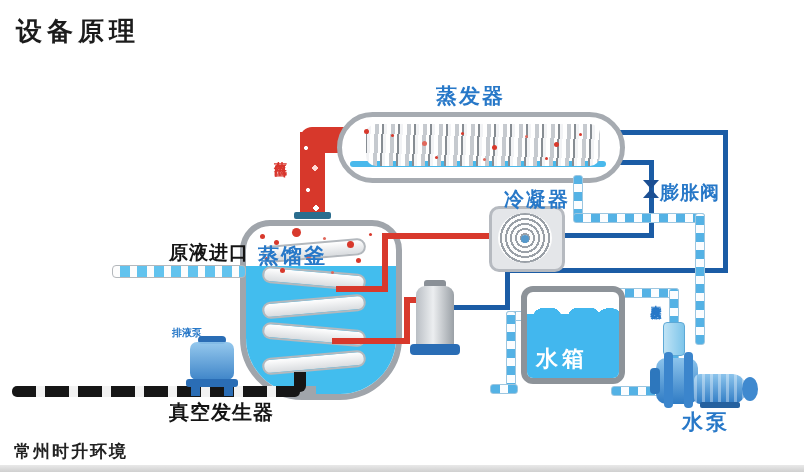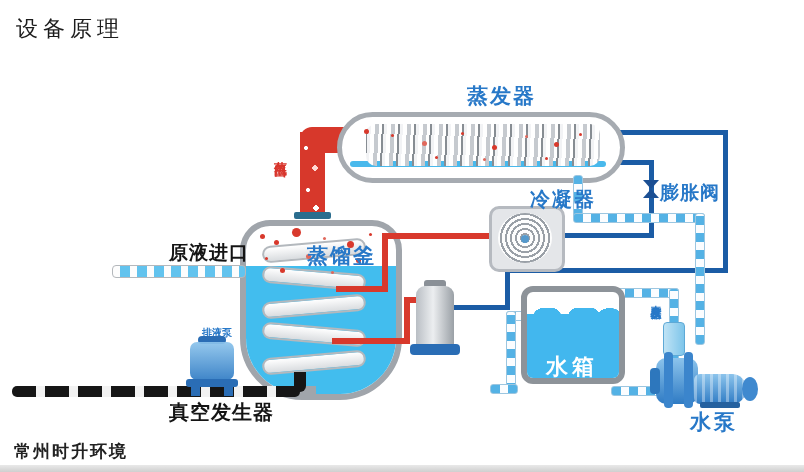--- a/index.html
+++ b/index.html
@@ -1,21 +1,21 @@
 <!DOCTYPE html>
 <html><head>
 <meta charset="utf-8">
 <style>
   html,body{margin:0;padding:0;background:#ffffff;}
   #stage{position:relative;width:804px;height:472px;background:#ffffff;overflow:hidden;
          font-family:"Liberation Sans","DejaVu Sans",sans-serif;}
   .abs{position:absolute;}
   
-  .title{font-size:22px;font-weight:normal;color:#1c1c1c;letter-spacing:5px;}
-  .lbl-blue{color:#2778c8;font-weight:bold;text-align:right;white-space:nowrap;}
+  .title{font-size:26px;font-weight:bold;color:#1c1c1c;letter-spacing:5px;}
+  .lbl-blue{color:#2778c8;font-weight:bold;text-align:left;white-space:nowrap;}
   .lbl-black{color:#141414;font-weight:bold;white-space:nowrap;letter-spacing:1px;margin-left:47px;}
   .lbl-red-v{color:#d8352c;font-weight:bold;writing-mode:vertical-rl;text-orientation:upright;
              font-size:13px;letter-spacing:2px;}
   .lbl-blue-v{color:#2778c8;font-weight:bold;writing-mode:vertical-rl;text-orientation:upright;
              font-size:11px;letter-spacing:1px;}
   .watermark{font-size:17px;font-weight:bold;color:#222;letter-spacing:2px;}
   
   .ph{background:#d8392c;}                               
   .pc{background:#1b5ca5;}                               
   .pd-h{height:8px;border:1px solid #9cc6e0;border-radius:3px;
@@ -154,21 +154,21 @@
   <div class="abs" style="left:643px;top:180px;">
     <div class="tri-dn"></div>
       <div class="tri-up"></div>
   </div>
   <div class="abs lbl-blue" style="left:660px;top:180px;font-size:19px;letter-spacing:1px;">膨胀阀</div>
 
   <div class="abs tank" style="left:521px;top:286px;">
     <div class="twater"></div>
     <div class="tcrest"></div>
   </div>
-  <div class="abs lbl-blue" style="left:536px;top:352px;width:62px;font-size:22px;letter-spacing:4px;color:#ffffff;">水箱</div>
+  <div class="abs lbl-blue" style="left:536px;top:344px;width:62px;font-size:22px;letter-spacing:4px;color:#ffffff;">水箱</div>
 
   <div class="abs vgen" style="left:663px;top:322px;"></div>
   <div class="abs lbl-blue-v" style="left:648px;top:296px;height:76px;">真空发生器</div>
 
   <div class="abs" style="left:650px;top:348px;width:118px;height:60px;">
     <div class="abs pumpbody" style="left:6px;top:10px;width:42px;height:46px;border-radius:10px;"></div>
     <div class="abs" style="left:14px;top:4px;width:9px;height:56px;background:#3b85cc;border-radius:4px;"></div>
     <div class="abs" style="left:34px;top:4px;width:9px;height:56px;background:#3b85cc;border-radius:4px;"></div>
     <div class="abs" style="left:0;top:20px;width:10px;height:26px;background:#2d77bd;border-radius:4px;"></div>
     <div class="abs pumpbody" style="left:44px;top:26px;width:52px;height:30px;border-radius:6px 14px 14px 6px;

